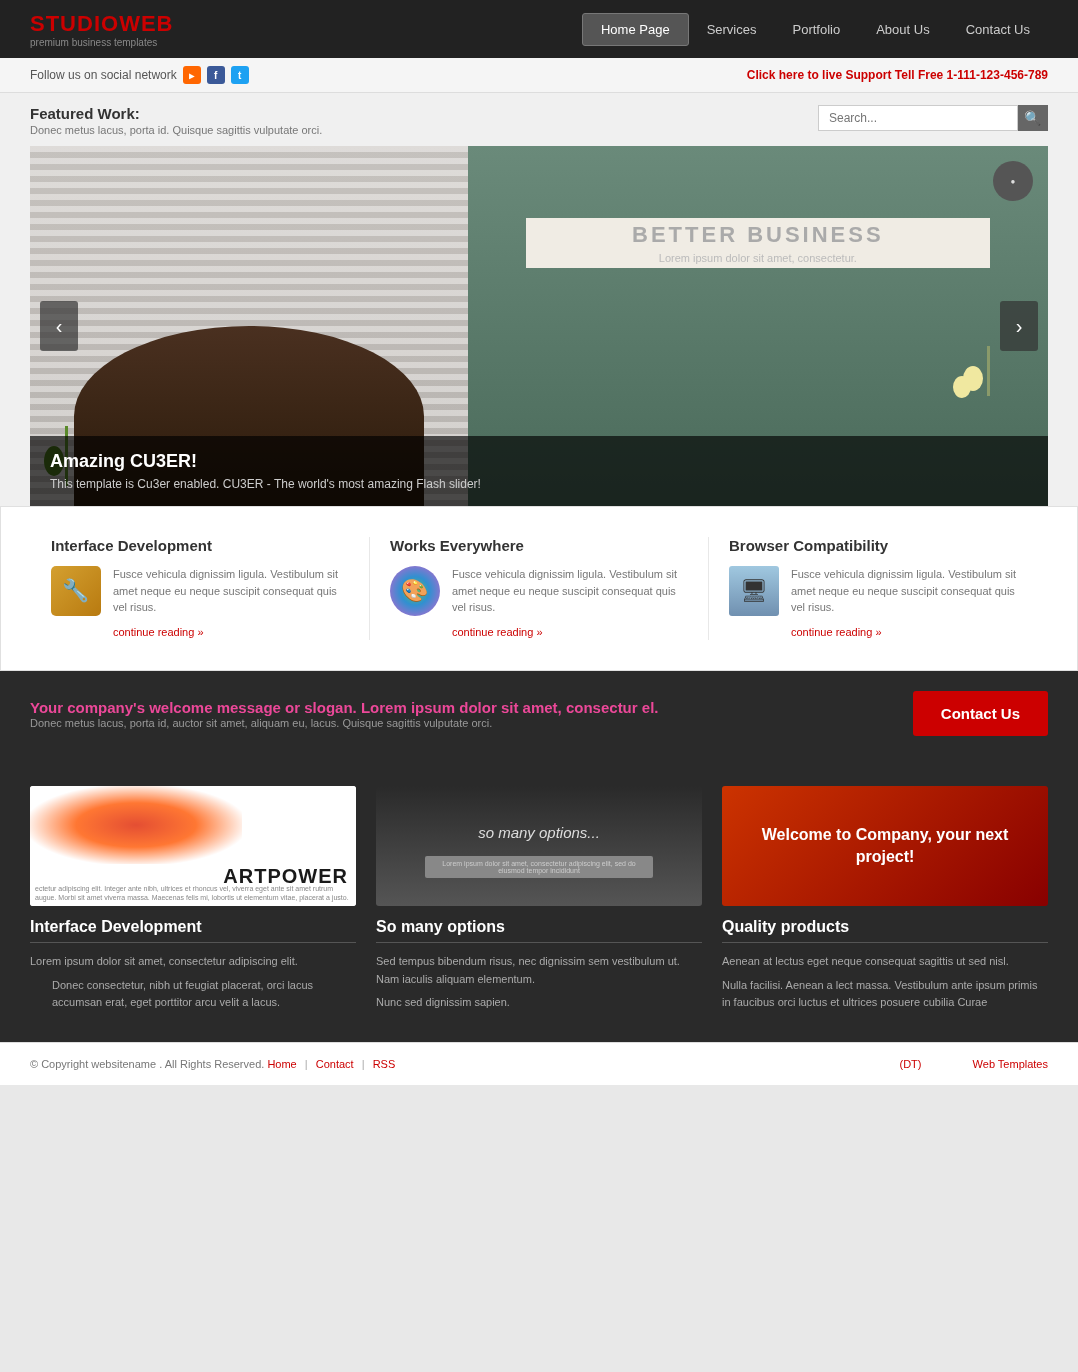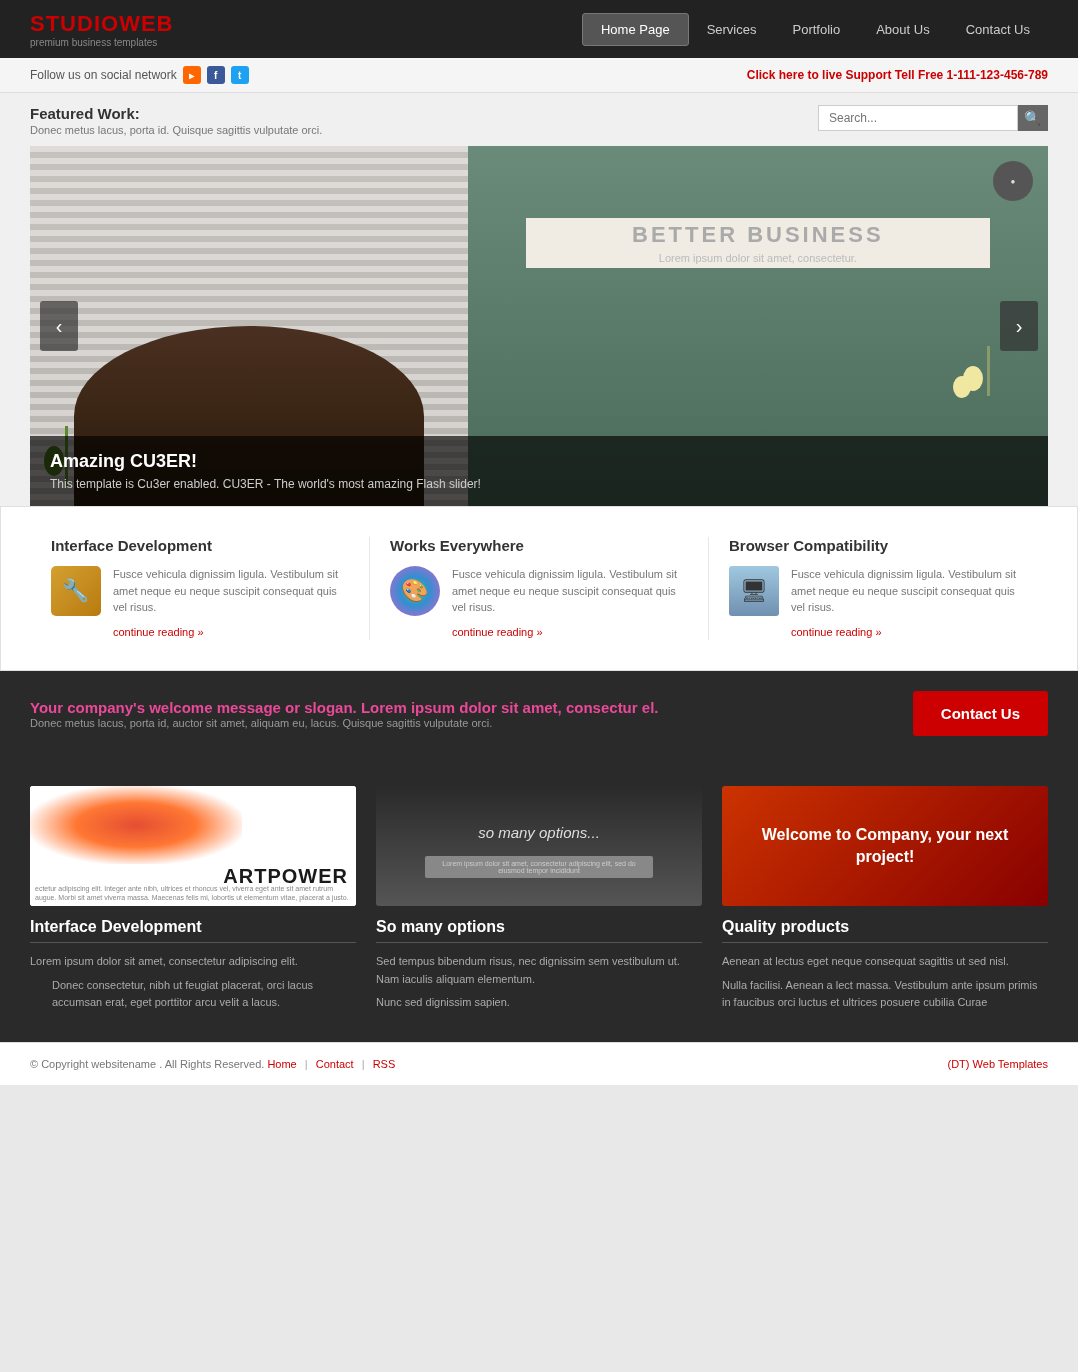--- a/index.html
+++ b/index.html
@@ -269,16 +269,16 @@
     <div id="footer-left">
       <span>© Copyright websitename . All Rights Reserved.</span>
       <a>Home</a>
       <span class="sep">|</span>
       <a>Contact</a>
       <span class="sep">|</span>
       <a>RSS</a>
     </div>
     <div id="footer-right">
       <span>(DT)</span>
-      <span> </span><span style="color:#cc0000;">Web Templates</span>
+      <span> </span><span style="color:#cc0000;margin-left:48px;">Web Templates</span>
     </div>
   </div>
 </div>
 
 </body></html>

